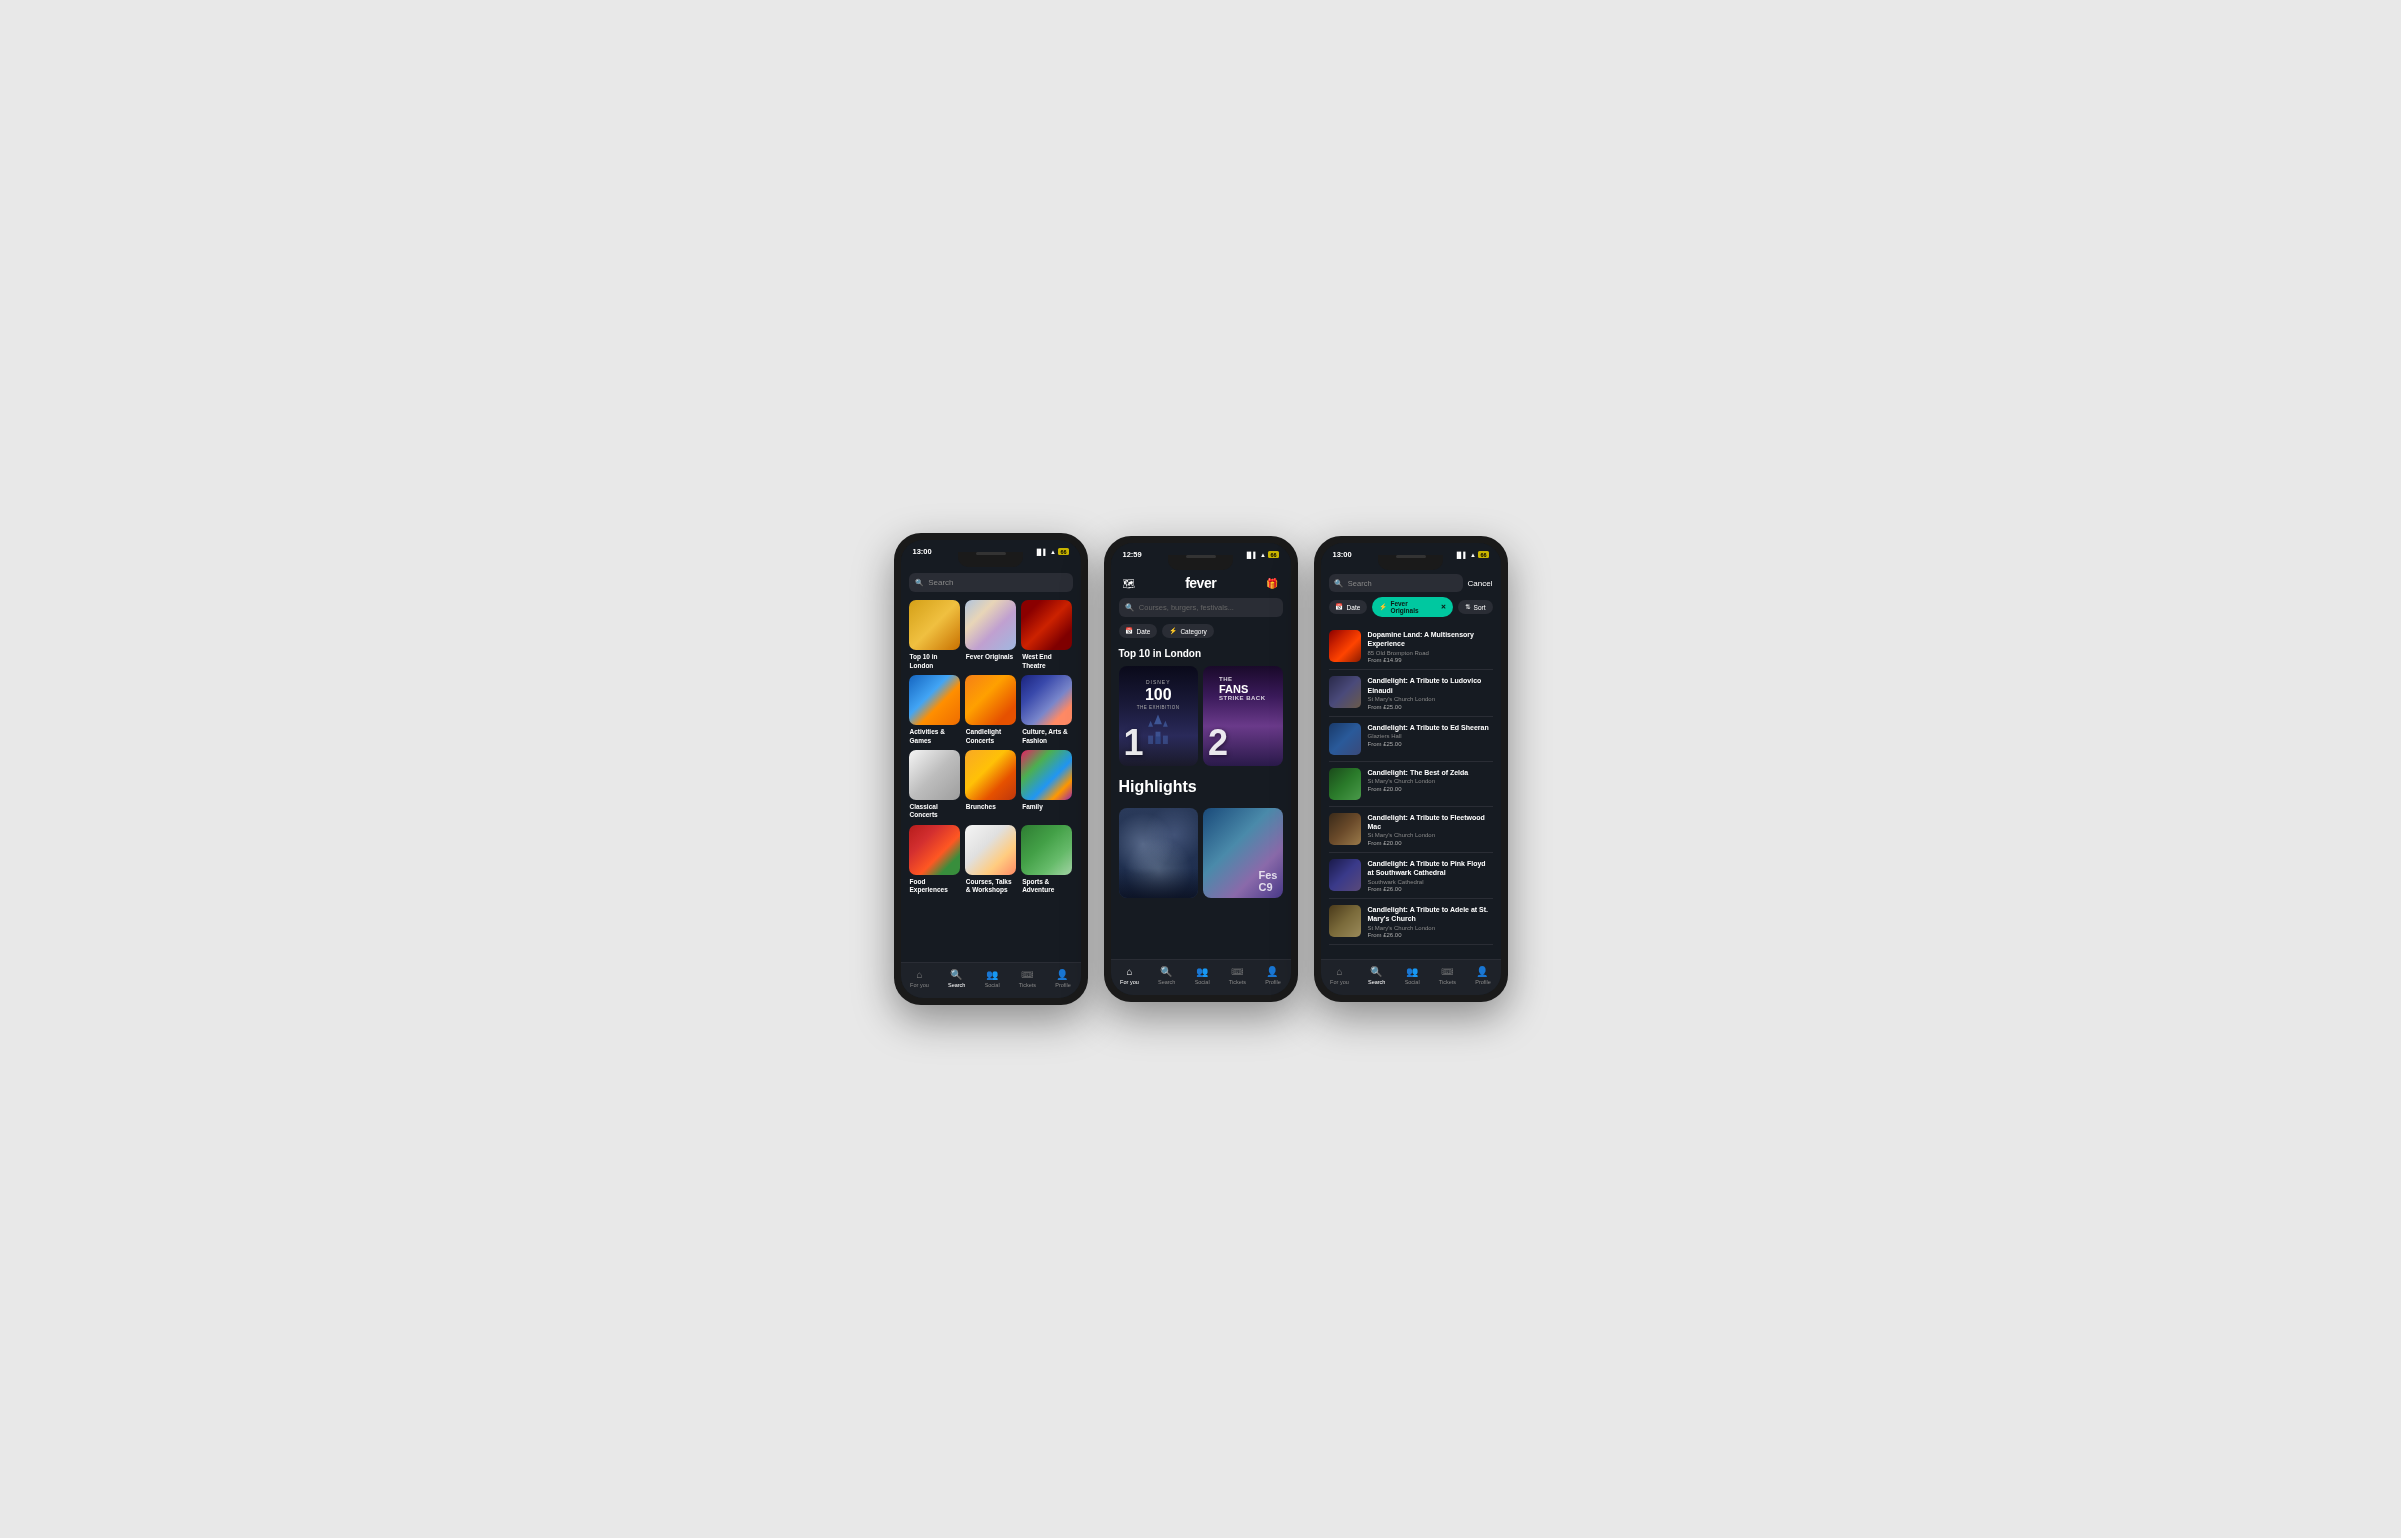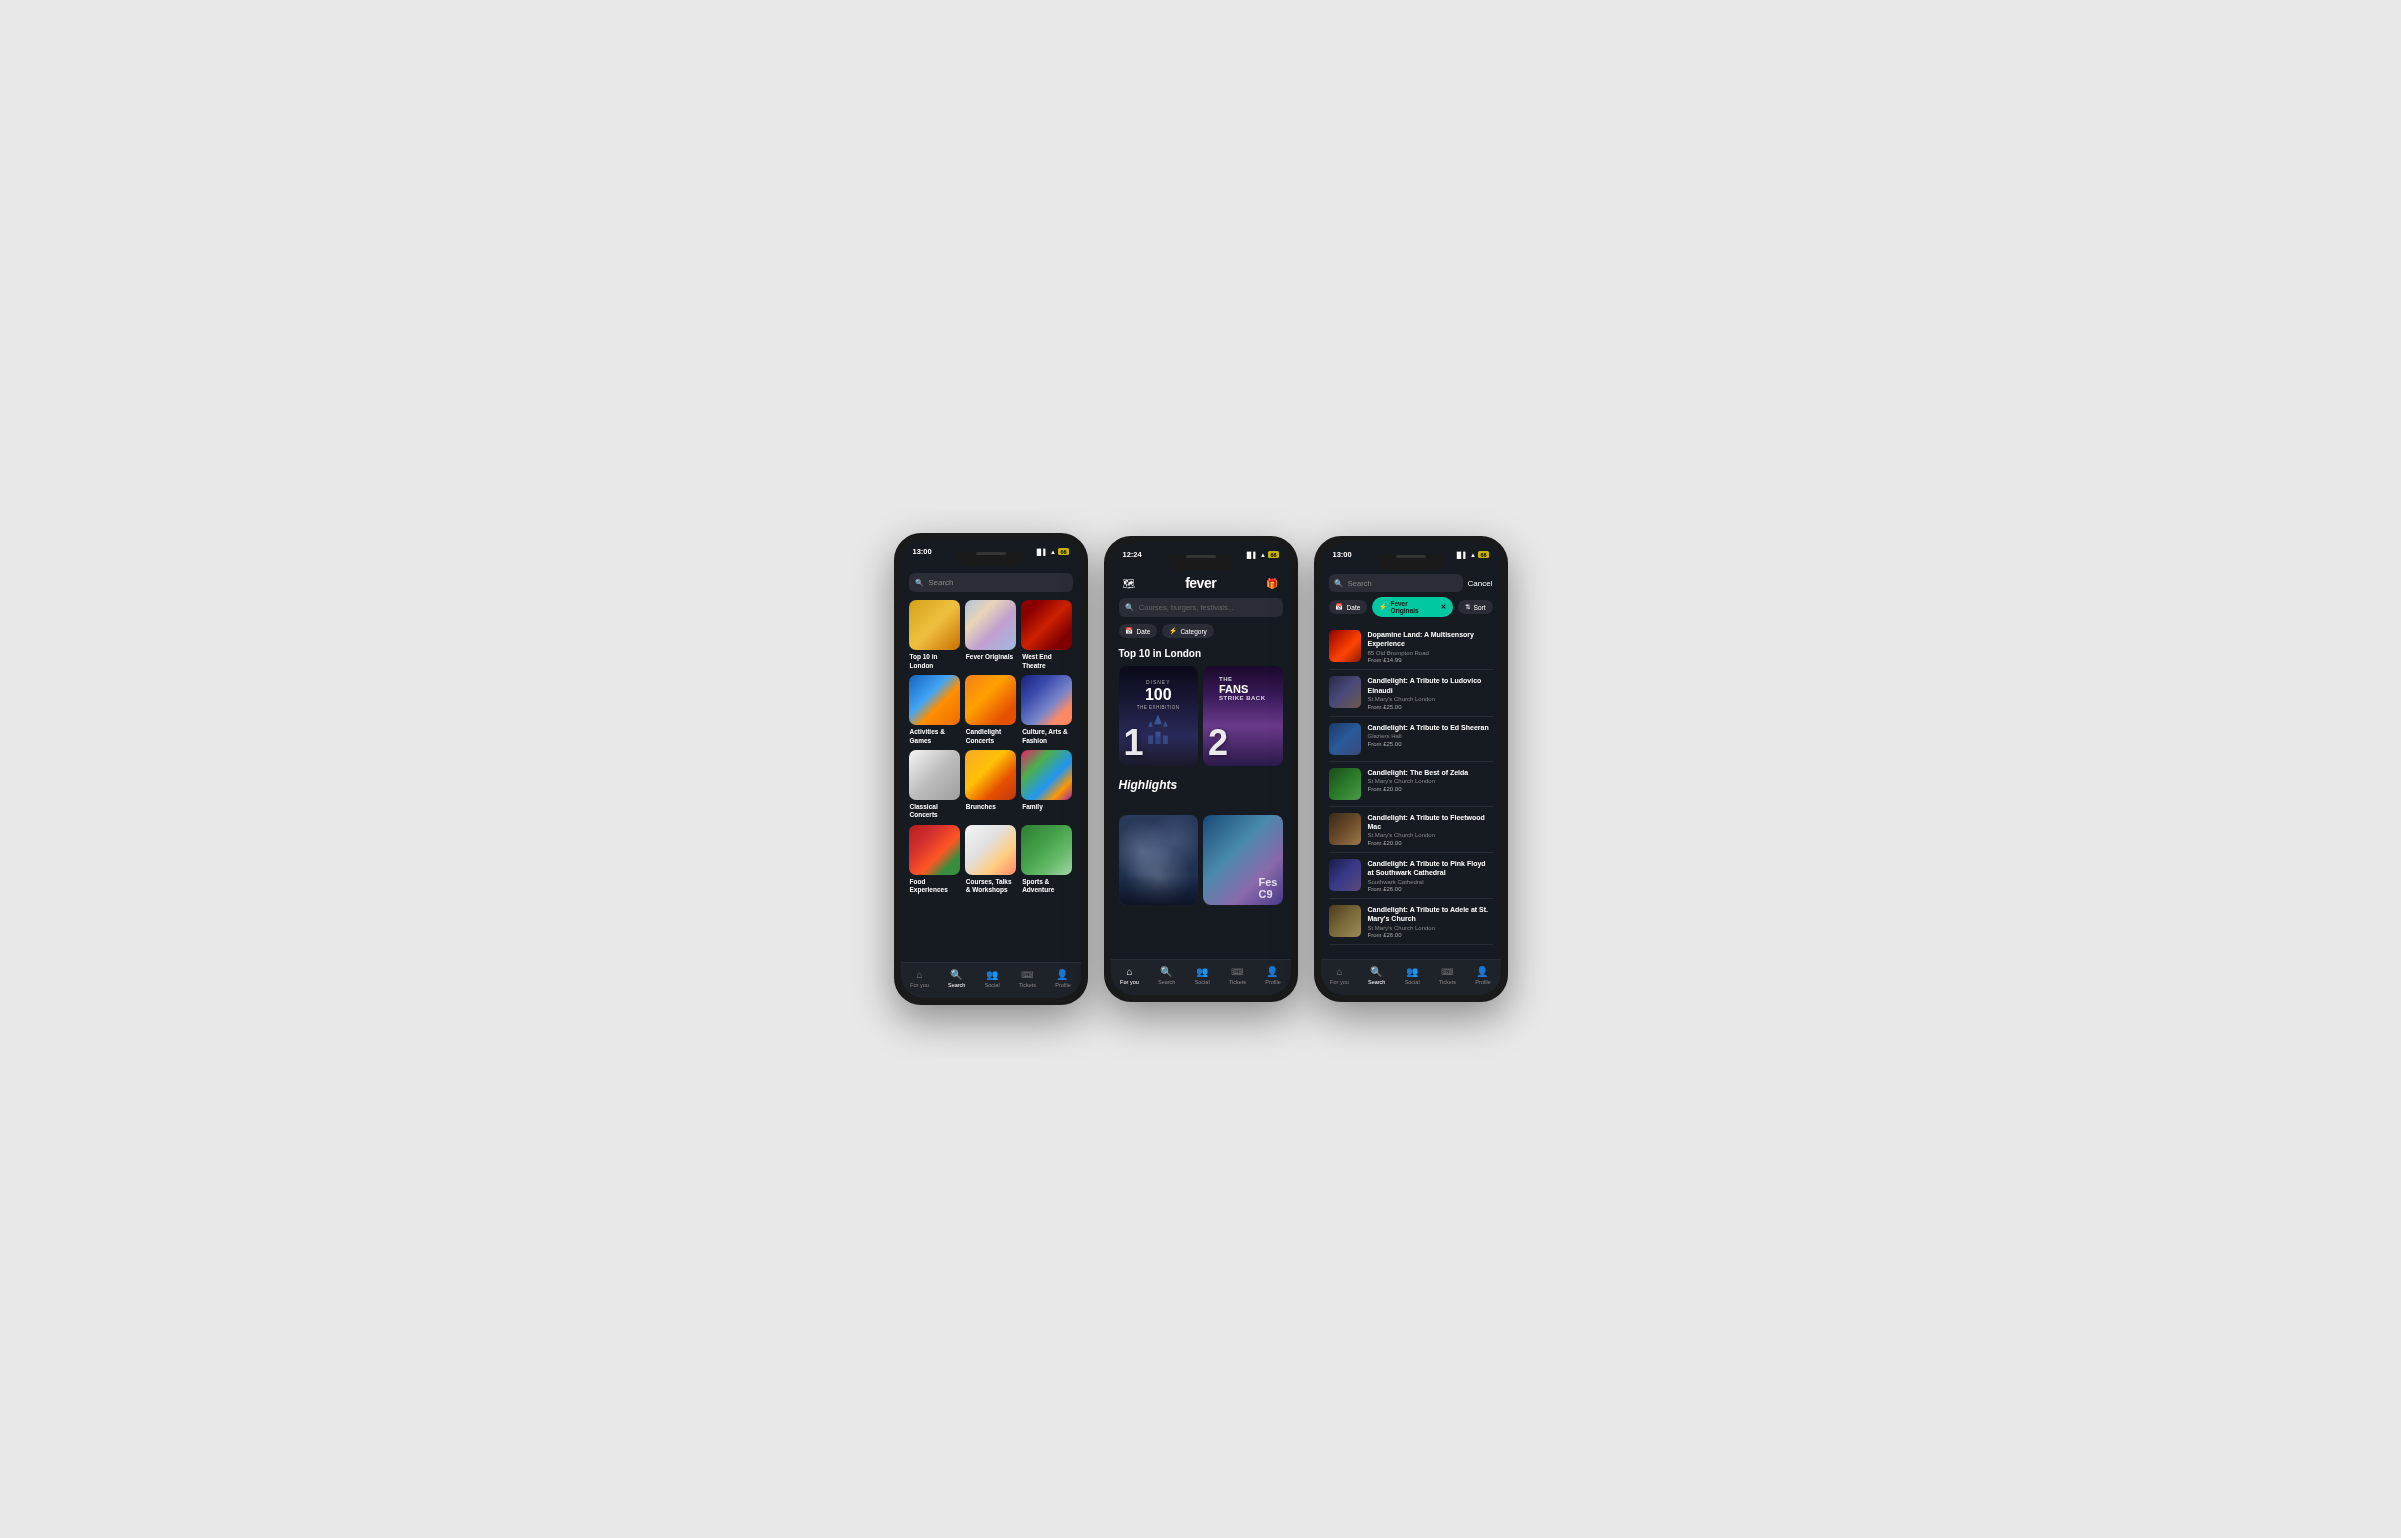--- a/index.html
+++ b/index.html
@@ -220,24 +220,23 @@
     }
     .disney-logo-area {
       display: flex;
       flex-direction: column;
       align-items: center;
       gap: 2px;
       padding: 10px 5px 20px;
     }
     .highlights-title {
       color: white;
-      font-size: 12px;
+      font-size: 16px;
       font-weight: 700;
-      padding: 2px 8px 23px;
-      font-style: italic;
+      padding: 2px 8px 12px;
     }
     .highlights-row {
       display: flex;
       gap: 5px;
       padding: 0 8px;
     }
     .highlight-card {
       flex: 1;
       border-radius: 8px;
       overflow: hidden;
@@ -508,21 +507,21 @@
             <span class="nav-icon">👤</span>
             <span>Profile</span>
           </div>
         </div>
     </div>
   </div>
 
   <div class="phone">
     <div class="phone-inner">
       <div class="status-bar">
-        <span class="time">12:24</span>
+        <span class="time">12:59</span>
         <div class="icons">
           <span>▐▌▌</span>
           <span>▲</span>
           <span class="battery-badge">66</span>
         </div>
       </div>
       <div class="notch">
           <div class="speaker-notch"></div>
         </div>
       <div class="phone2-content">

